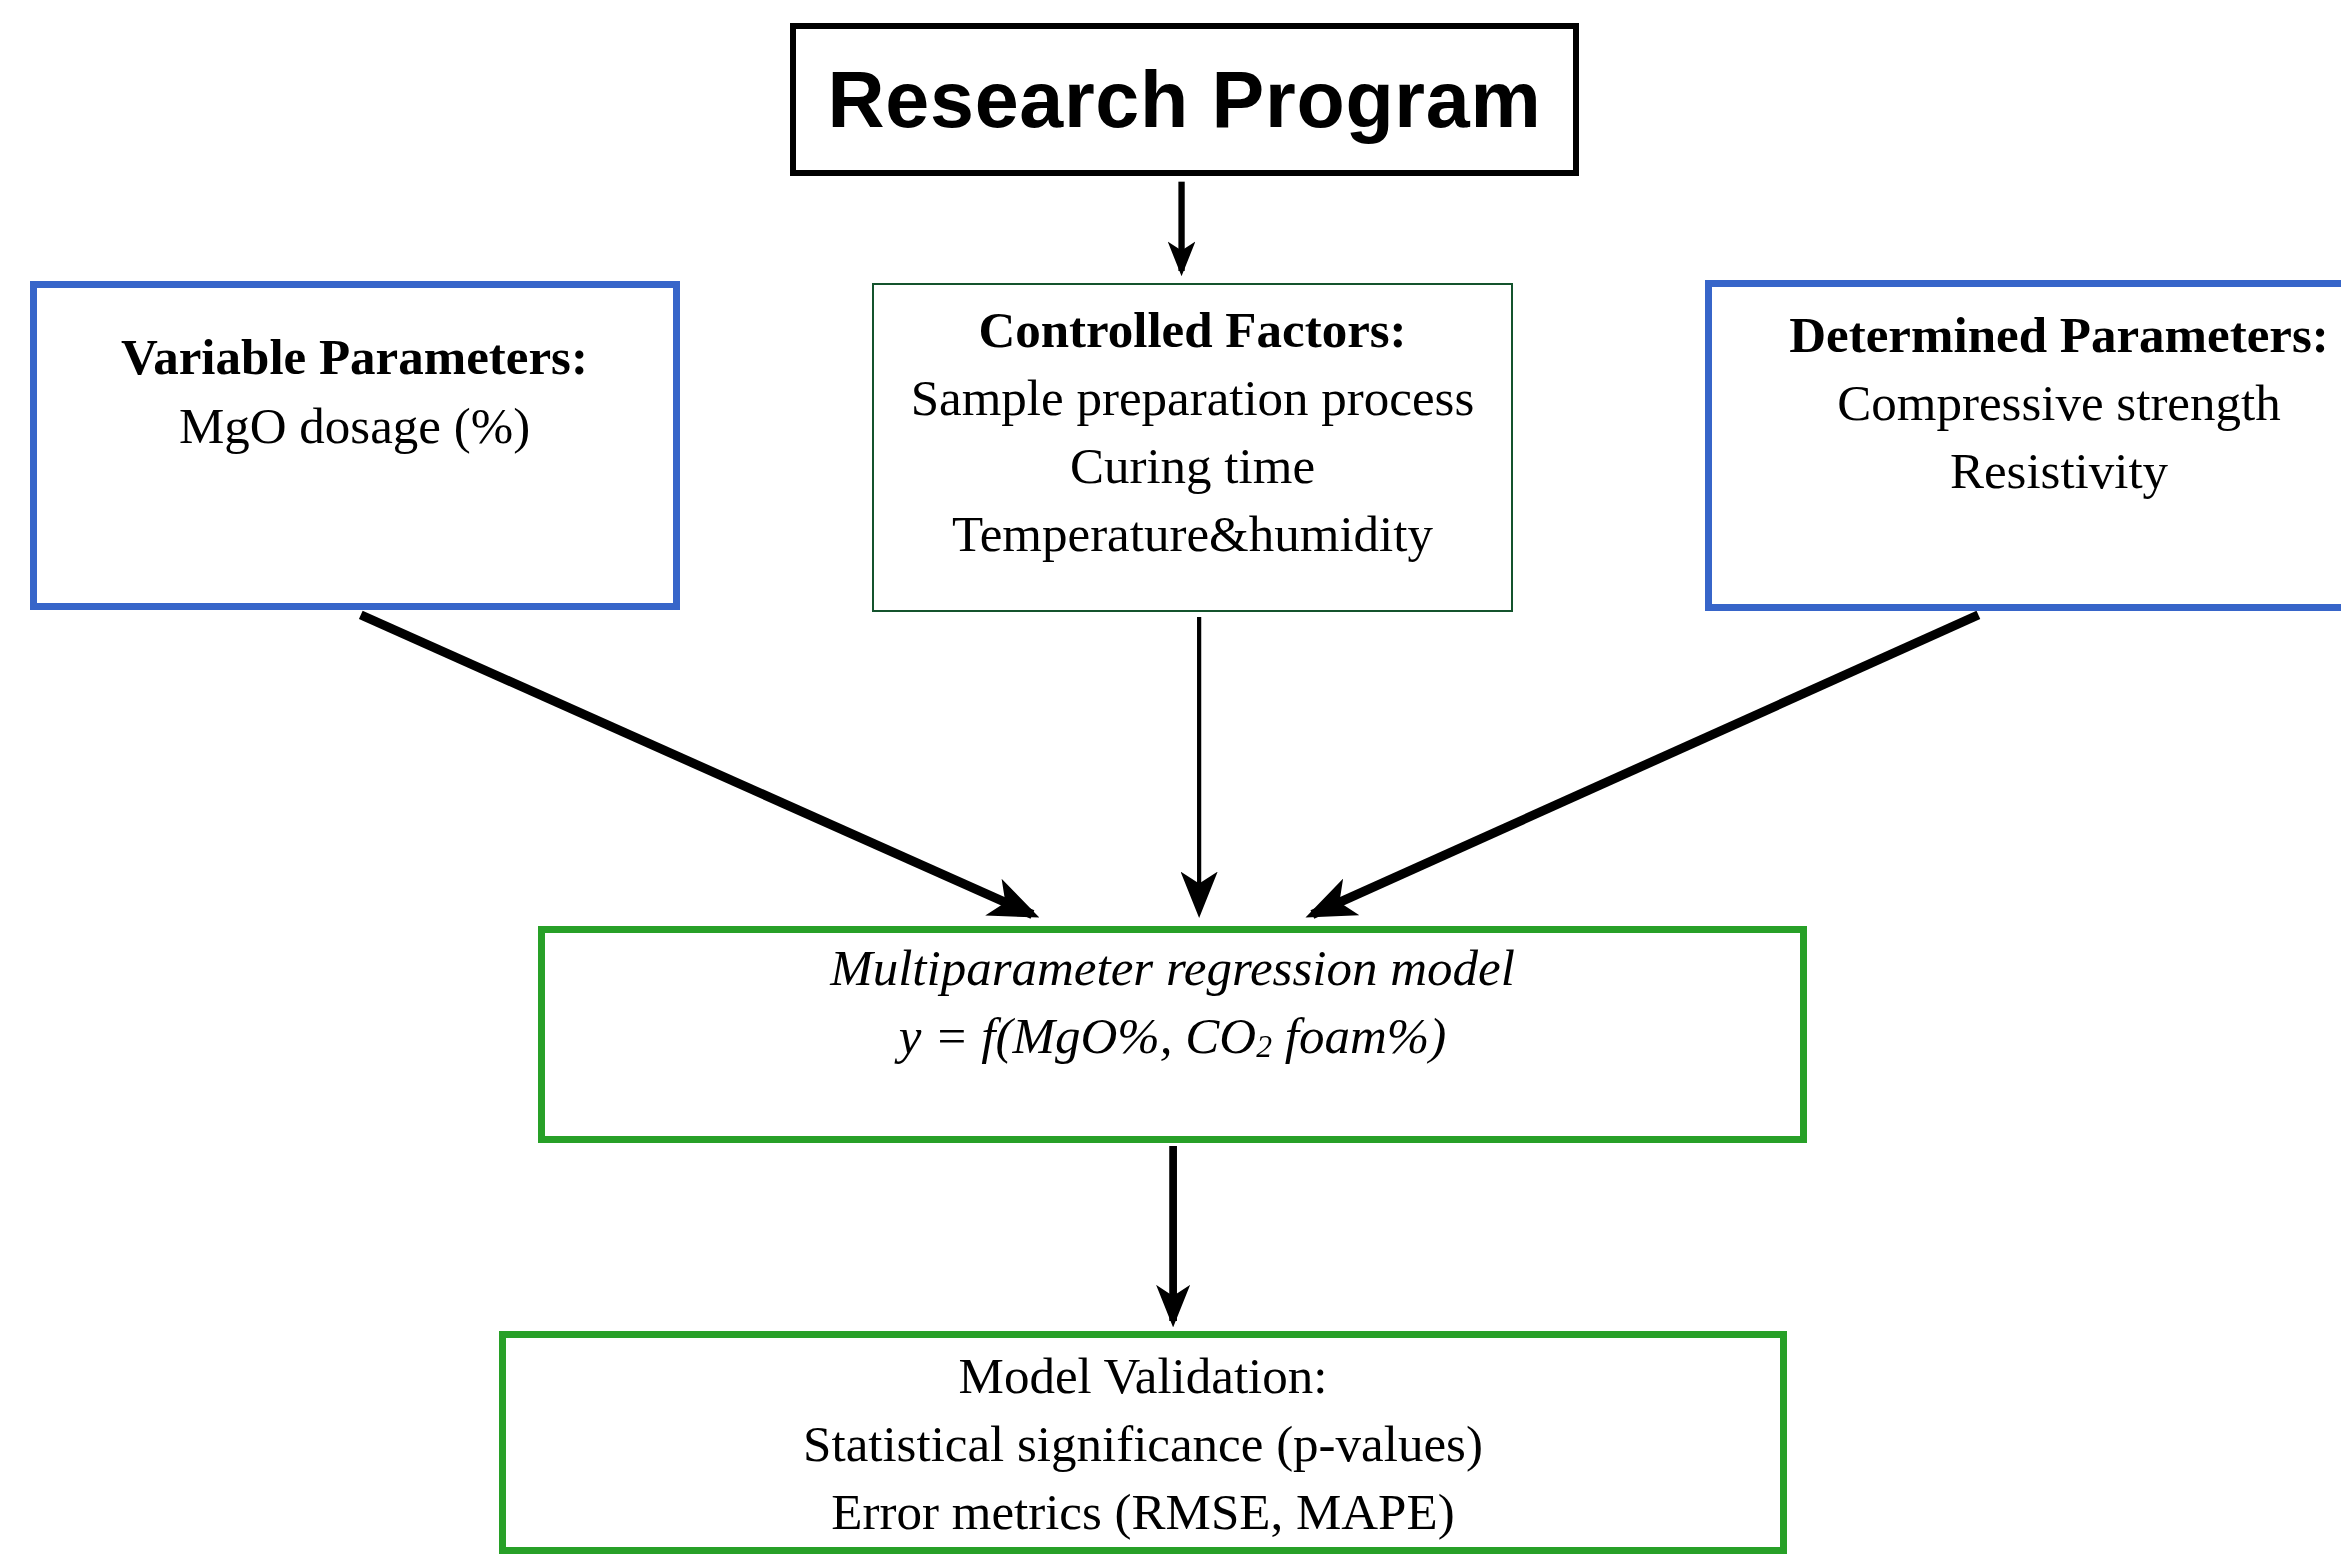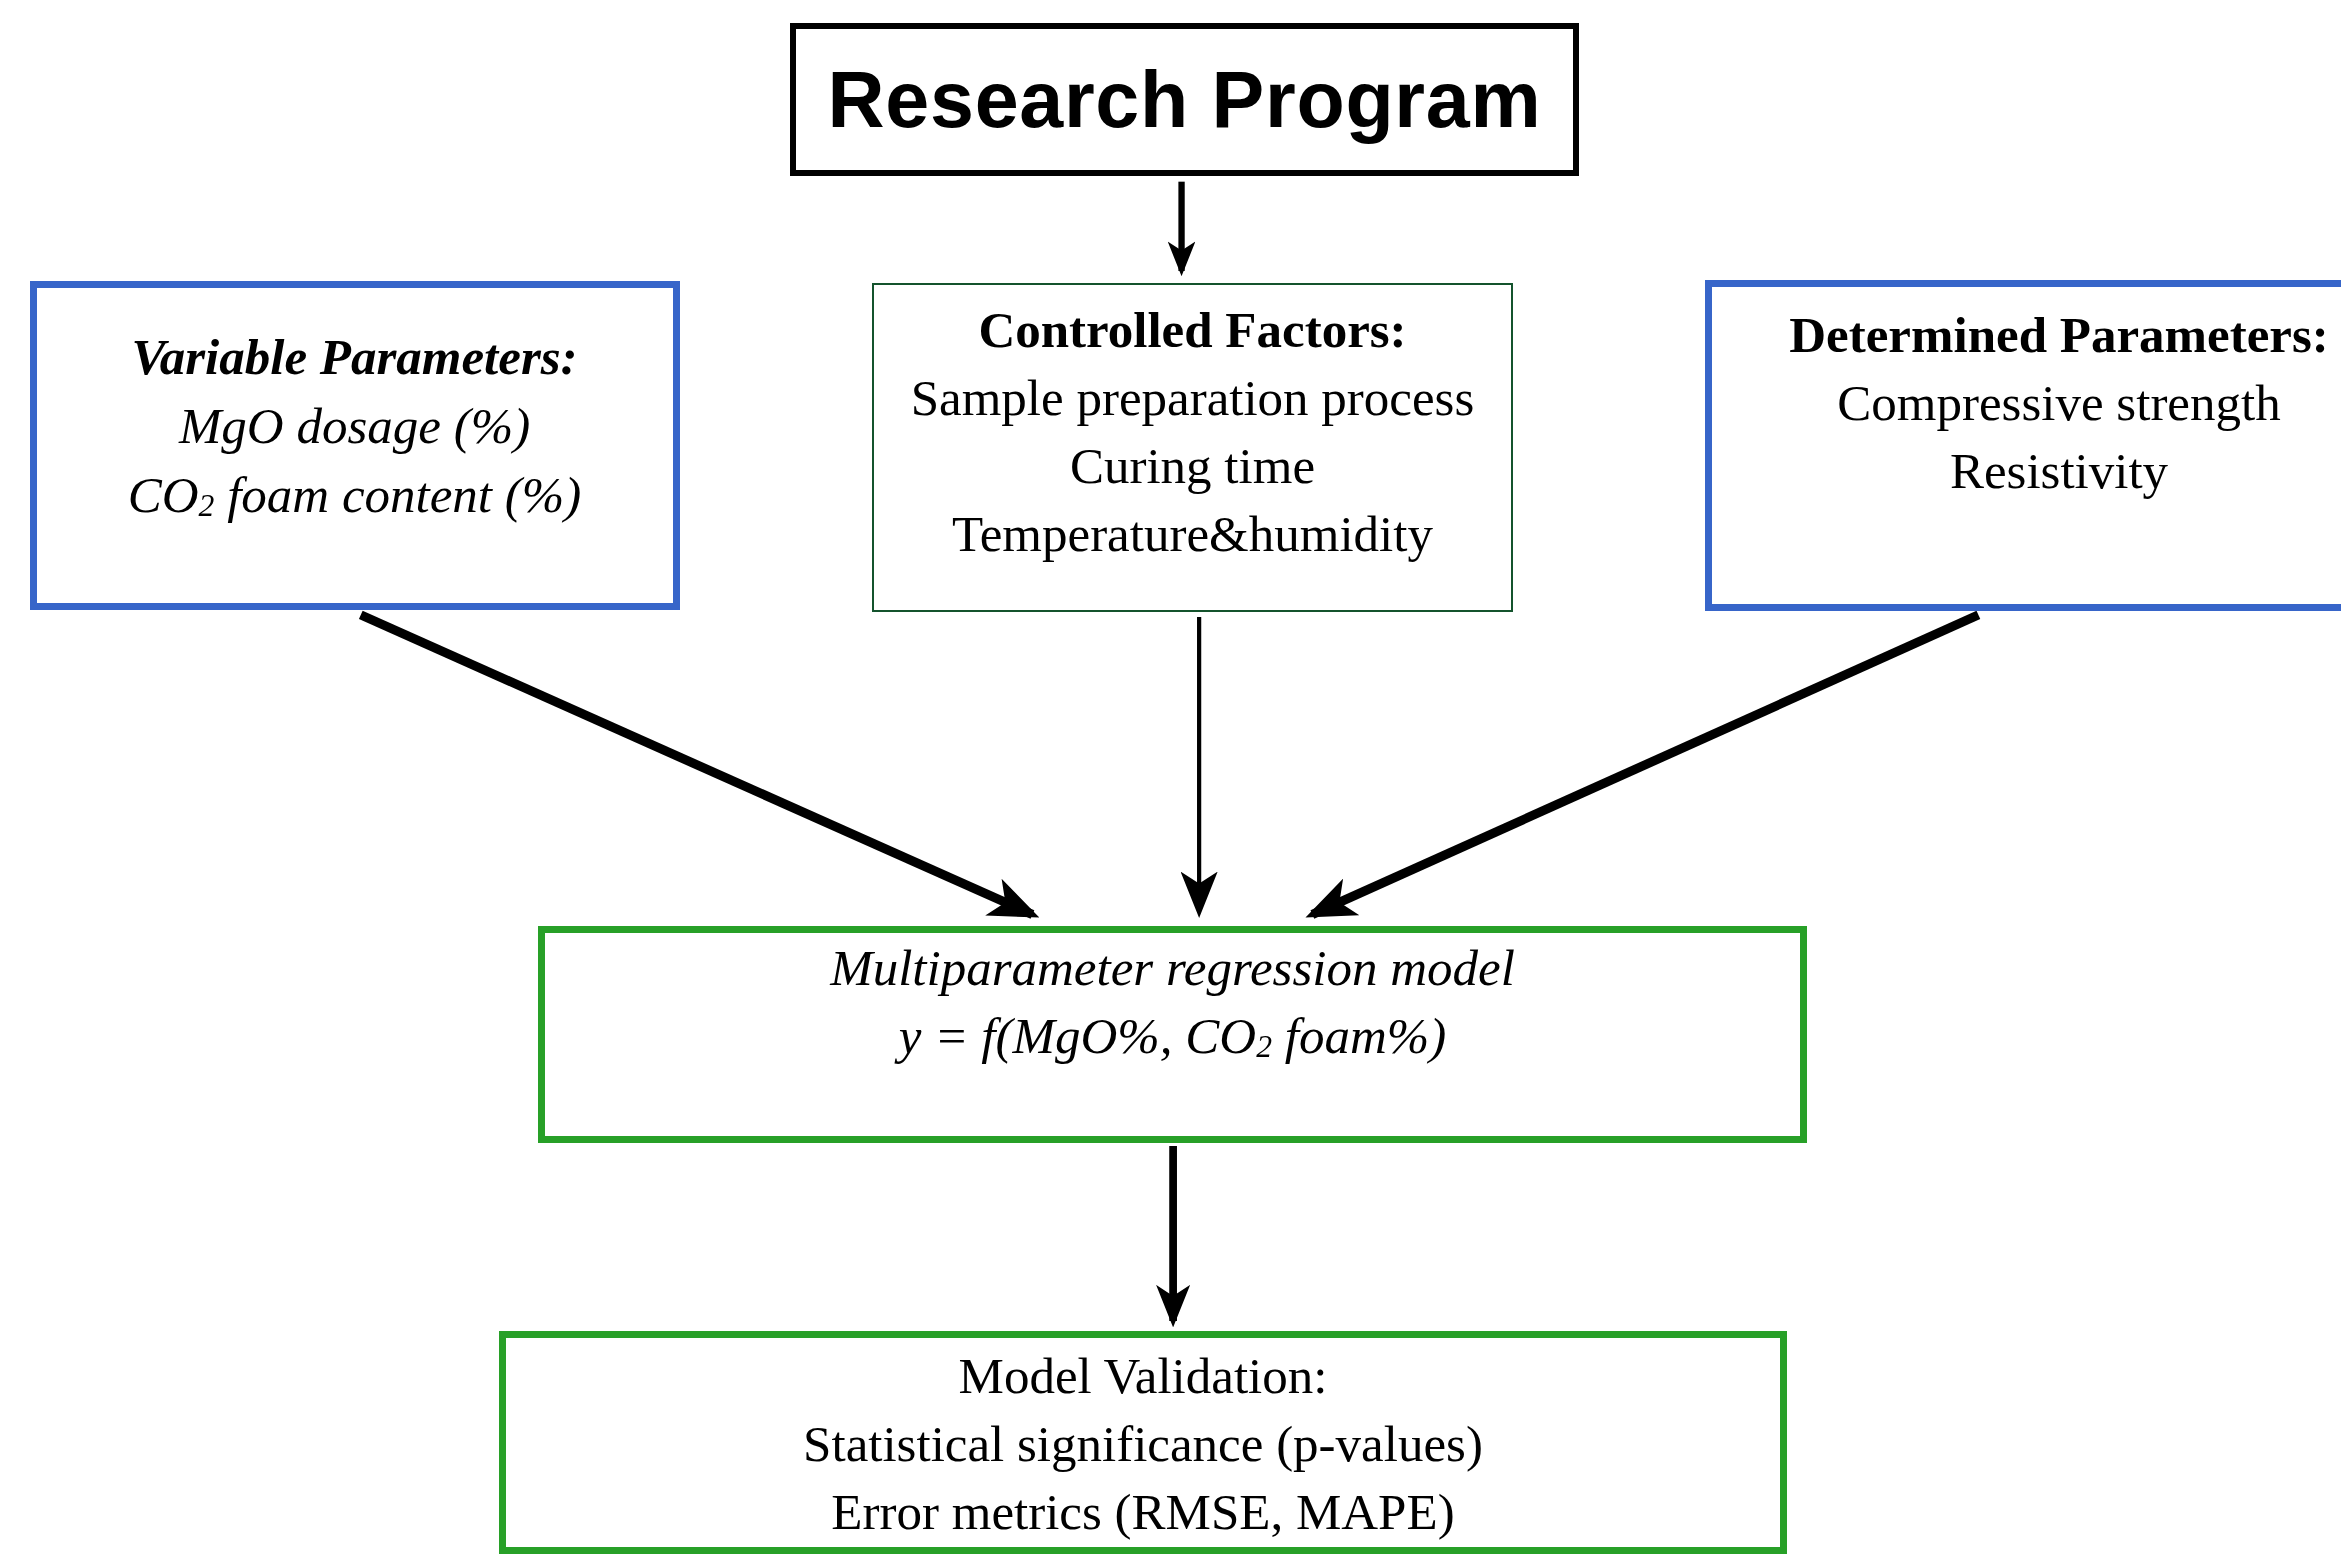--- a/index.html
+++ b/index.html
@@ -28,21 +28,21 @@
     left:790px; top:23px; width:789px; height:153px;
     border:6.3px solid #000000;
     display:flex; align-items:center; justify-content:center;
     font-family:"Liberation Sans", sans-serif;
     font-size:79px; font-weight:700; letter-spacing:0.7px;
   }
   #box-variable{
     left:29.5px; top:281px; width:650px; height:329px;
     border:7px solid #3765c9; padding-top:35px;
   }
-  #box-variable .line{line-height:69px;font-style:italic;}
+  #box-variable .line{line-height:69px;}
   #box-controlled{
     left:872px; top:283px; width:641px; height:329px;
     border:2px solid #14532d; padding-top:11.3px;
   }
   #box-determined{
     left:1705px; top:280px; width:708px; height:331px;
     border:7px solid #3765c9; padding-top:14px;
   }
   #box-dev{
     left:538px; top:926px; width:1269px; height:217px;
@@ -84,21 +84,20 @@
     <line x1="1668" y1="1629" x2="1668" y2="1878" stroke="#000000" stroke-width="11" marker-end="url(#head-std)"></line>
   </svg>
 
   <div class="dbox" id="box-research">
     <span>Research Program</span>
   </div>
 
   <div class="dbox serif-text" id="box-variable">
     <div class="line box-title">Variable Parameters:</div>
     <div class="line">MgO dosage (%)</div>
-    <div class="line"><span>CO</span><sub class="chem">2</sub><span> foam content (%)</span></div>
   </div>
 
   <div class="dbox serif-text" id="box-controlled">
     <div class="box-title">Controlled Factors:</div>
     <div>Sample preparation process</div>
     <div>Curing time</div>
     <div>Temperature&amp;humidity</div>
   </div>
 
   <div class="dbox serif-text" id="box-determined">

